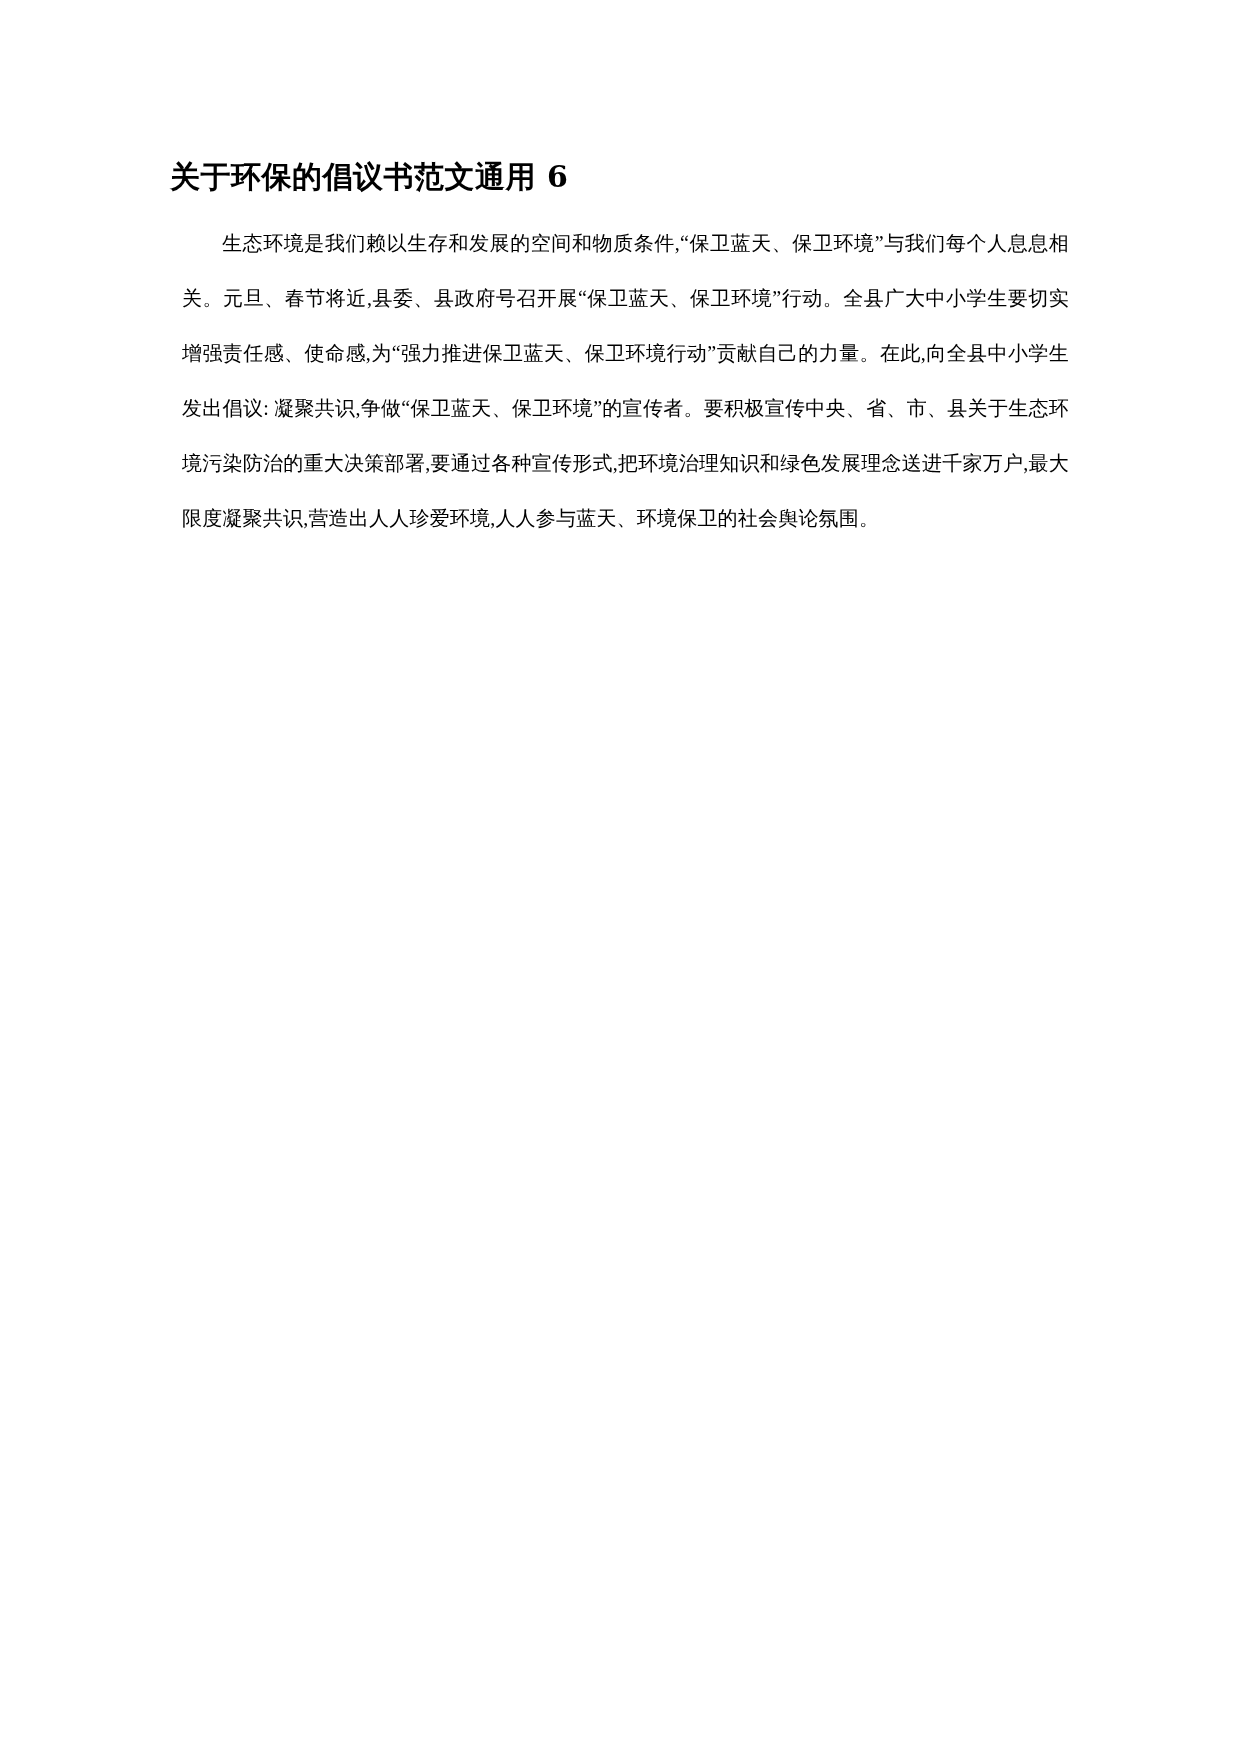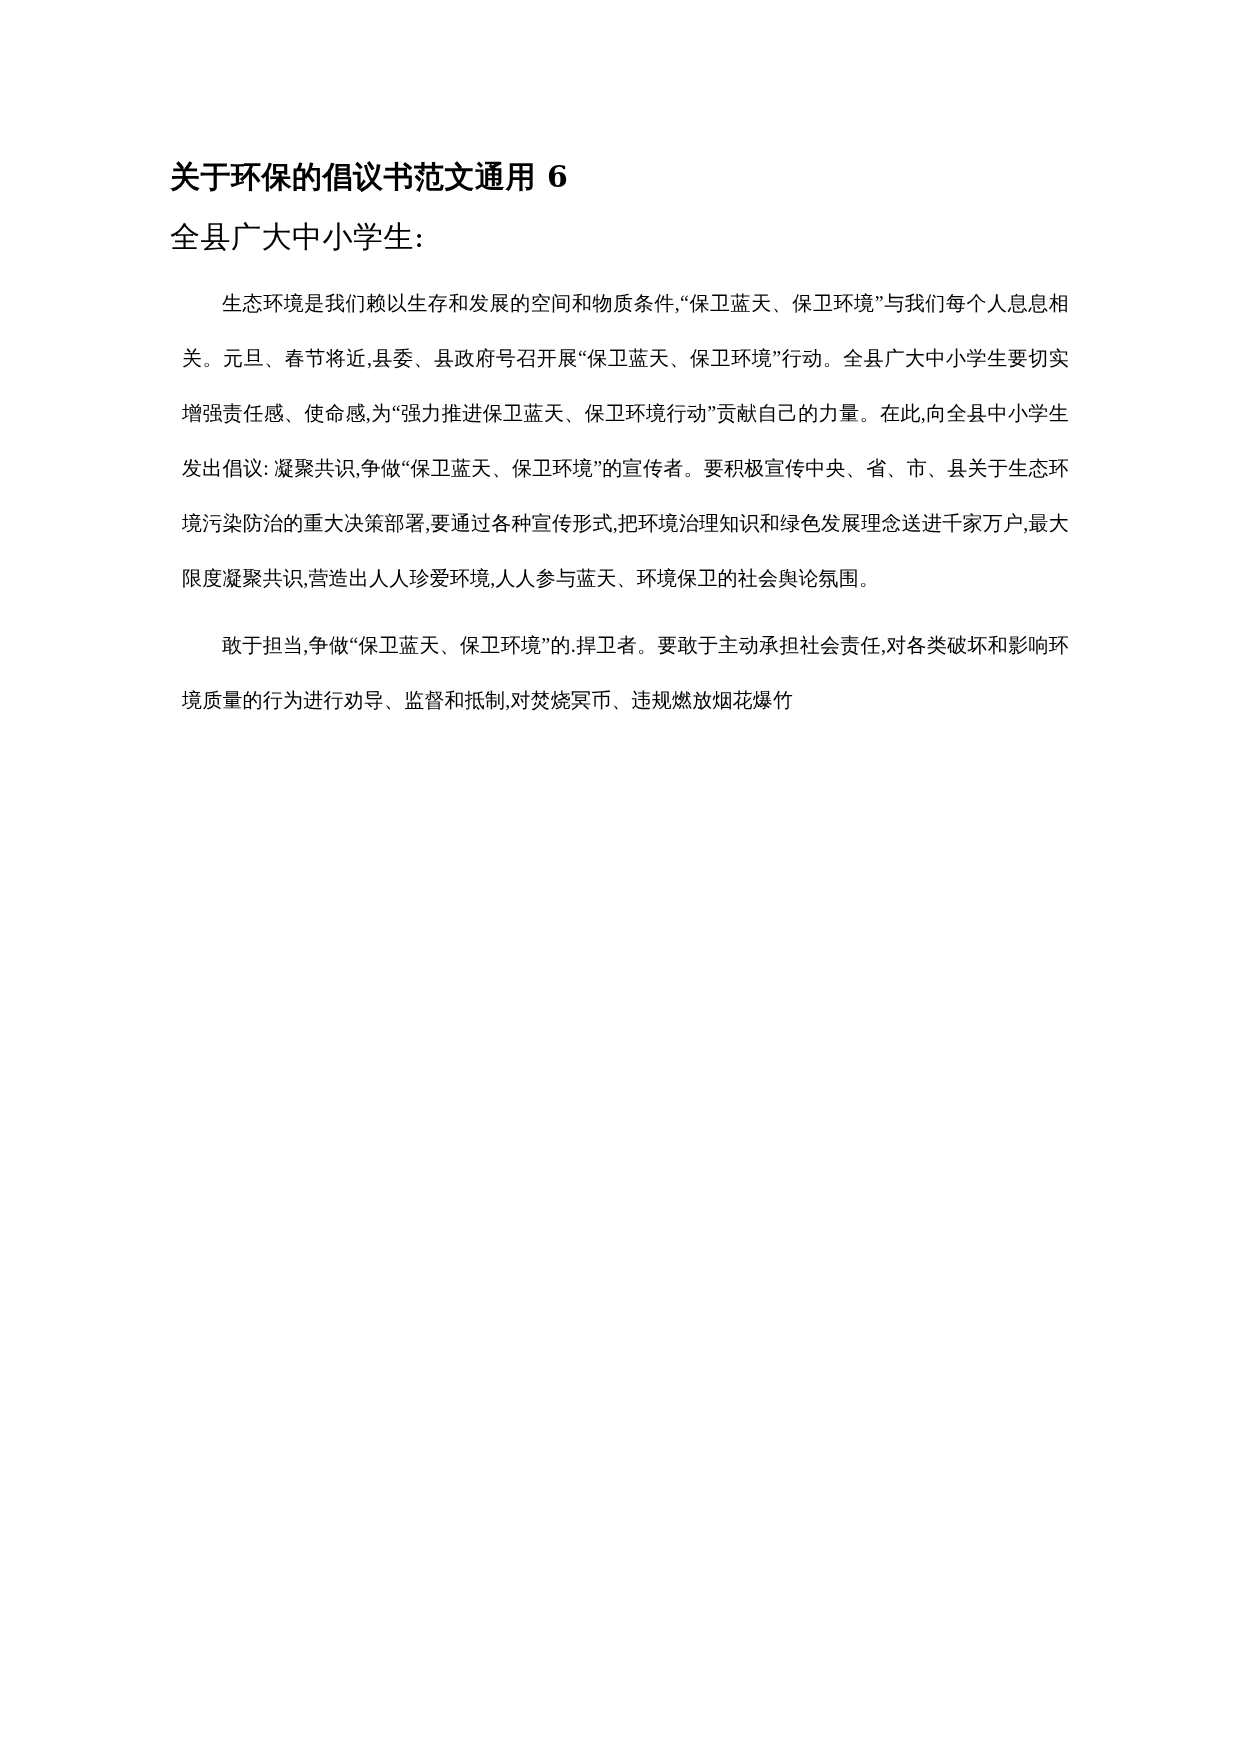--- a/index.html
+++ b/index.html
@@ -51,18 +51,16 @@
     margin-top: 0;
   }
 </style>
 </head>
 <body>
 
 <div class="page">
 
   <h1 class="doc-title">关于环保的倡议书范文通用 6</h1>
 
-  <p class="salutation">全县广大中小学生:</p>
 
   <p class="para">生态环境是我们赖以生存和发展的空间和物质条件,“保卫蓝天、保卫环境”与我们每个人息息相关。元旦、春节将近,县委、县政府号召开展“保卫蓝天、保卫环境”行动。全县广大中小学生要切实增强责任感、使命感,为“强力推进保卫蓝天、保卫环境行动”贡献自己的力量。在此,向全县中小学生发出倡议: 凝聚共识,争做“保卫蓝天、保卫环境”的宣传者。要积极宣传中央、省、市、县关于生态环境污染防治的重大决策部署,要通过各种宣传形式,把环境治理知识和绿色发展理念送进千家万户,最大限度凝聚共识,营造出人人珍爱环境,人人参与蓝天、环境保卫的社会舆论氛围。</p>
-  <p class="para">敢于担当,争做“保卫蓝天、保卫环境”的.捍卫者。要敢于主动承担社会责任,对各类破坏和影响环境质量的行为进行劝导、监督和抵制,对焚烧冥币、违规燃放烟花爆竹</p>
 
 </div>
 
 </body></html>

